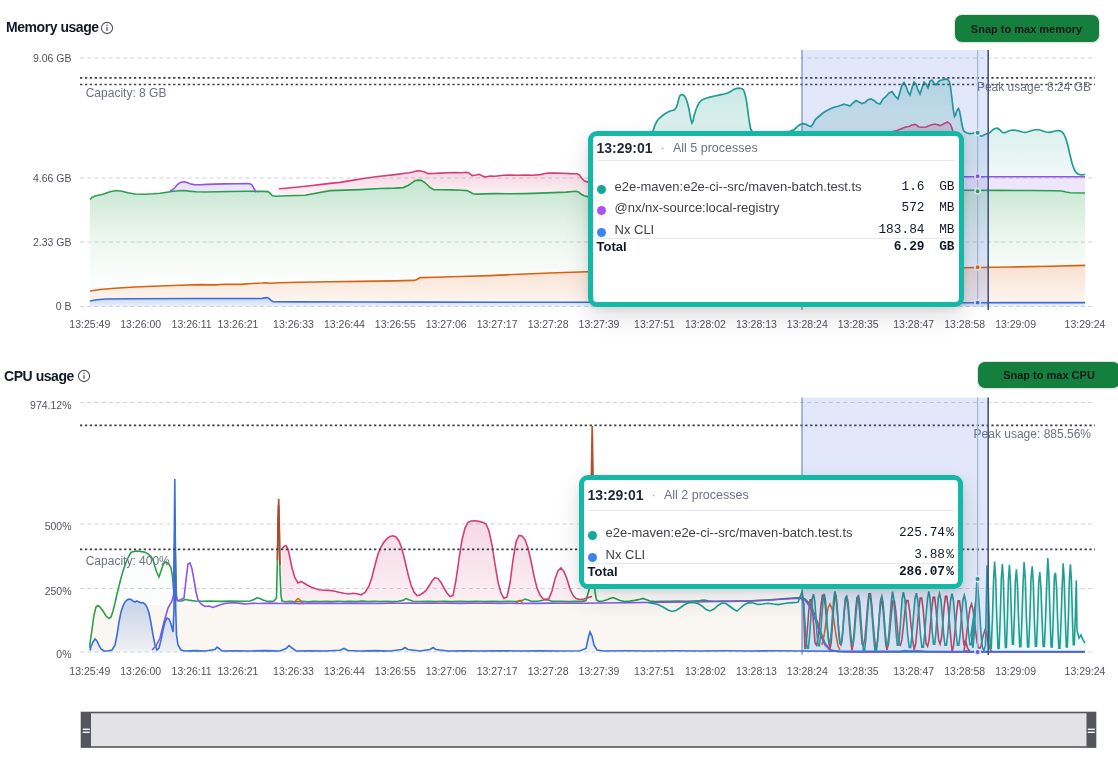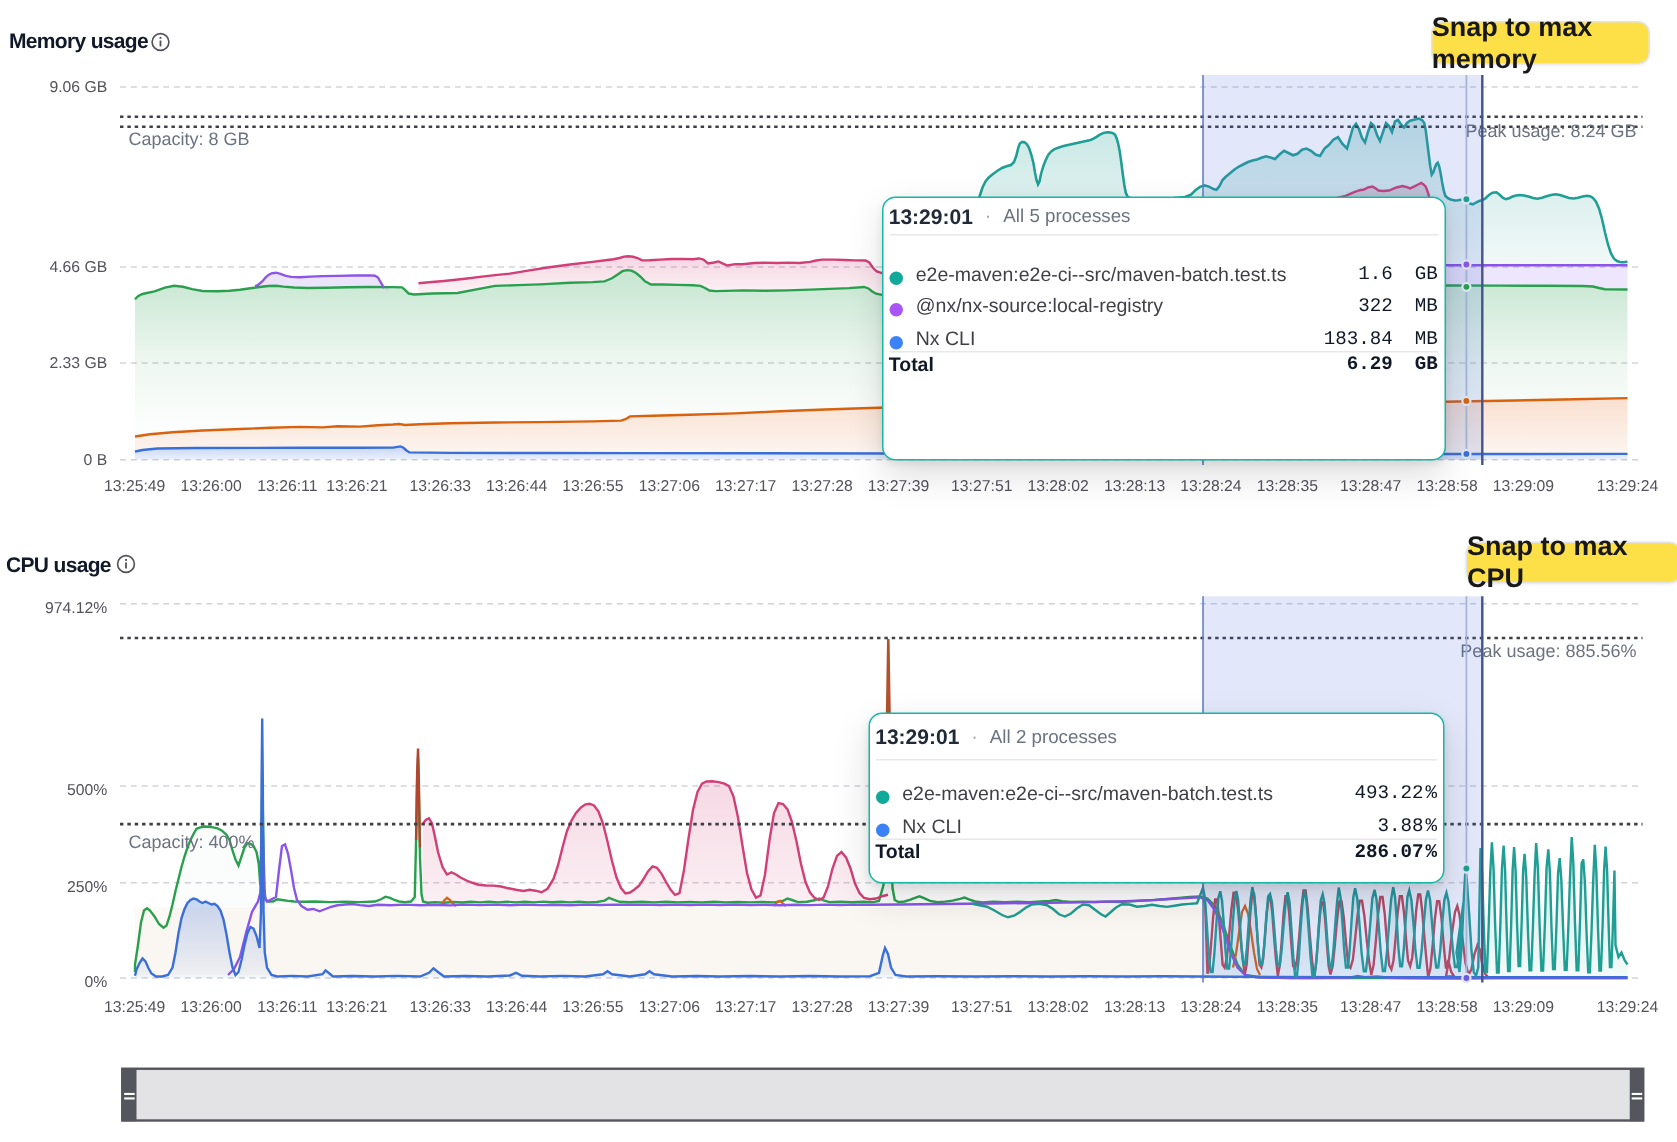--- a/index.html
+++ b/index.html
@@ -1,17 +1,17 @@
 <!DOCTYPE html>
 <html><head><meta charset="utf-8"><style>
 *{margin:0;padding:0;box-sizing:border-box}
 html,body{width:1118px;height:761px;background:#fff;font-family:"Liberation Sans",sans-serif;overflow:hidden;position:relative}
 .title{position:absolute;font-size:14px;font-weight:700;color:#111827;letter-spacing:-0.45px;white-space:nowrap}
-.btn{position:absolute;background:#fde047;border:1px solid #e4e4e7;border-radius:8px;box-shadow:0 1px 2px rgba(0,0,0,0.06);font-size:18px;font-weight:600;color:#18181b;display:flex;align-items:center;justify-content:center}
-.tip{position:absolute;background:#fff;border:1px solid #14b8a6;border-radius:9px;box-shadow:0 10px 24px rgba(0,0,0,0.13),0 2px 6px rgba(0,0,0,0.08);z-index:5;padding:0 4px}
+.btn{position:absolute;background:#15803d;border:1px solid #e4e4e7;border-radius:8px;box-shadow:0 1px 2px rgba(0,0,0,0.06);font-size:11px;font-weight:600;color:#18181b;display:flex;align-items:center;justify-content:center}
+.tip{position:absolute;background:#fff;border:5px solid #14b8a6;border-radius:9px;box-shadow:0 10px 24px rgba(0,0,0,0.13),0 2px 6px rgba(0,0,0,0.08);z-index:5;padding:0 4px}
 .tt{display:flex;align-items:center;border-bottom:1px solid #e8e8ec}
 .tt b{font-size:14px;color:#1f2937;font-weight:700}
 .tt .sep{color:#9ca3af;margin:0 8px;font-size:13px}
 .tt .sub{color:#6b7280;font-size:12.5px}
 .tr{display:flex;align-items:flex-end;white-space:nowrap}
 .dot{width:9px;height:9px;border-radius:50%;flex:0 0 9px;margin-right:9px}
 .tn{font-size:13px;color:#3f3f46;flex:0 0 auto}
 .tv{margin-left:auto;font-family:"Liberation Mono",monospace;font-size:12.8px;color:#111827}
 .num{display:inline-block;text-align:right;min-width:50px}
 .unit{display:inline-block;text-align:right}
@@ -194,21 +194,21 @@
     </div>
 <div class="trows" style="padding-top:11px">
       <div class="tr" style="height:21.6px">
         <span class="dot" style="background:#10a99a"></span>
         <span class="tn">e2e-maven:e2e-ci--src/maven-batch.test.ts</span>
         <span class="tv"><span class="num">1.6</span><span class="unit" style="width:30px">GB</span></span>
       </div>
       <div class="tr" style="height:21.6px">
         <span class="dot" style="background:#a855f7"></span>
         <span class="tn">@nx/nx-source:local-registry</span>
-        <span class="tv"><span class="num">322</span><span class="unit" style="width:30px">MB</span></span>
+        <span class="tv"><span class="num">572</span><span class="unit" style="width:30px">MB</span></span>
       </div>
       <div class="tr" style="height:21.6px">
         <span class="dot" style="background:#3b82f6"></span>
         <span class="tn">Nx CLI</span>
         <span class="tv"><span class="num">183.84</span><span class="unit" style="width:30px">MB</span></span>
       </div>
     </div>
 <div class="ttl">
       <span class="tn b">Total</span>
       <span class="tv b"><span class="num">6.29</span><span class="unit" style="width:30px">GB</span></span>
@@ -217,21 +217,21 @@
 <div class="tip" style="left:578.5px;top:474.5px;width:384.5px;height:114.5px">
 <div class="tt" style="height:31.5px">
       <b>13:29:01</b>
       <span class="sep">·</span>
       <span class="sub">All 2 processes</span>
     </div>
 <div class="trows" style="padding-top:7.5px">
       <div class="tr" style="height:21.6px">
         <span class="dot" style="background:#10a99a"></span>
         <span class="tn">e2e-maven:e2e-ci--src/maven-batch.test.ts</span>
-        <span class="tv"><span class="num">493.22</span><span class="unit" style="width:9px">%</span></span>
+        <span class="tv"><span class="num">225.74</span><span class="unit" style="width:9px">%</span></span>
       </div>
       <div class="tr" style="height:21.6px">
         <span class="dot" style="background:#3b82f6"></span>
         <span class="tn">Nx CLI</span>
         <span class="tv"><span class="num">3.88</span><span class="unit" style="width:9px">%</span></span>
       </div>
     </div>
 <div class="ttl">
       <span class="tn b">Total</span>
       <span class="tv b"><span class="num">286.07</span><span class="unit" style="width:9px">%</span></span>

